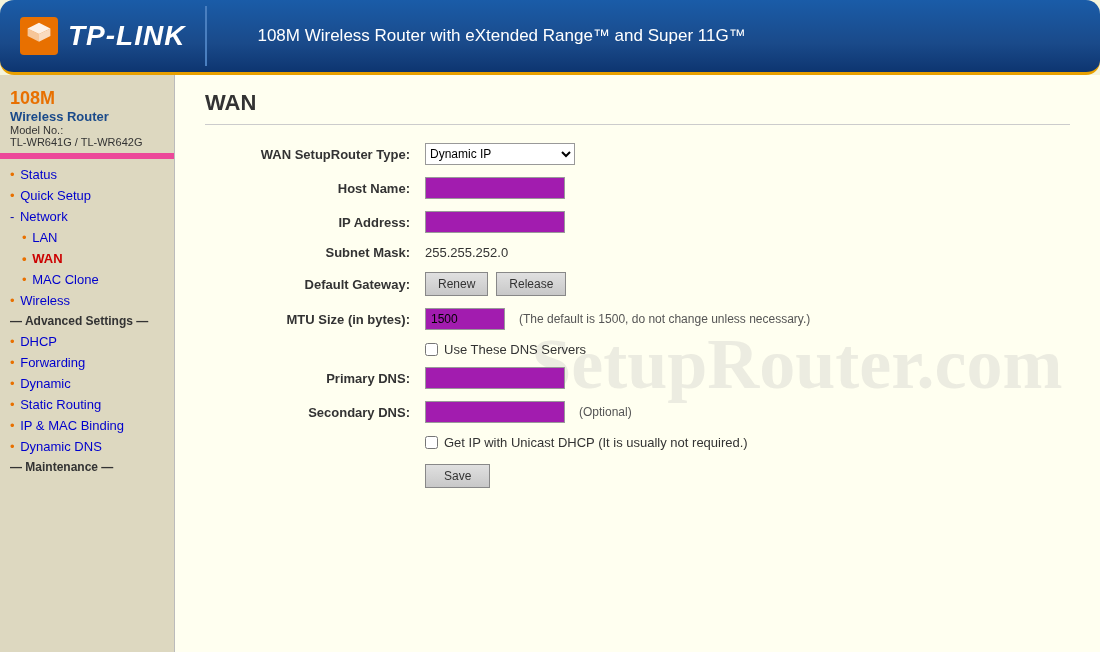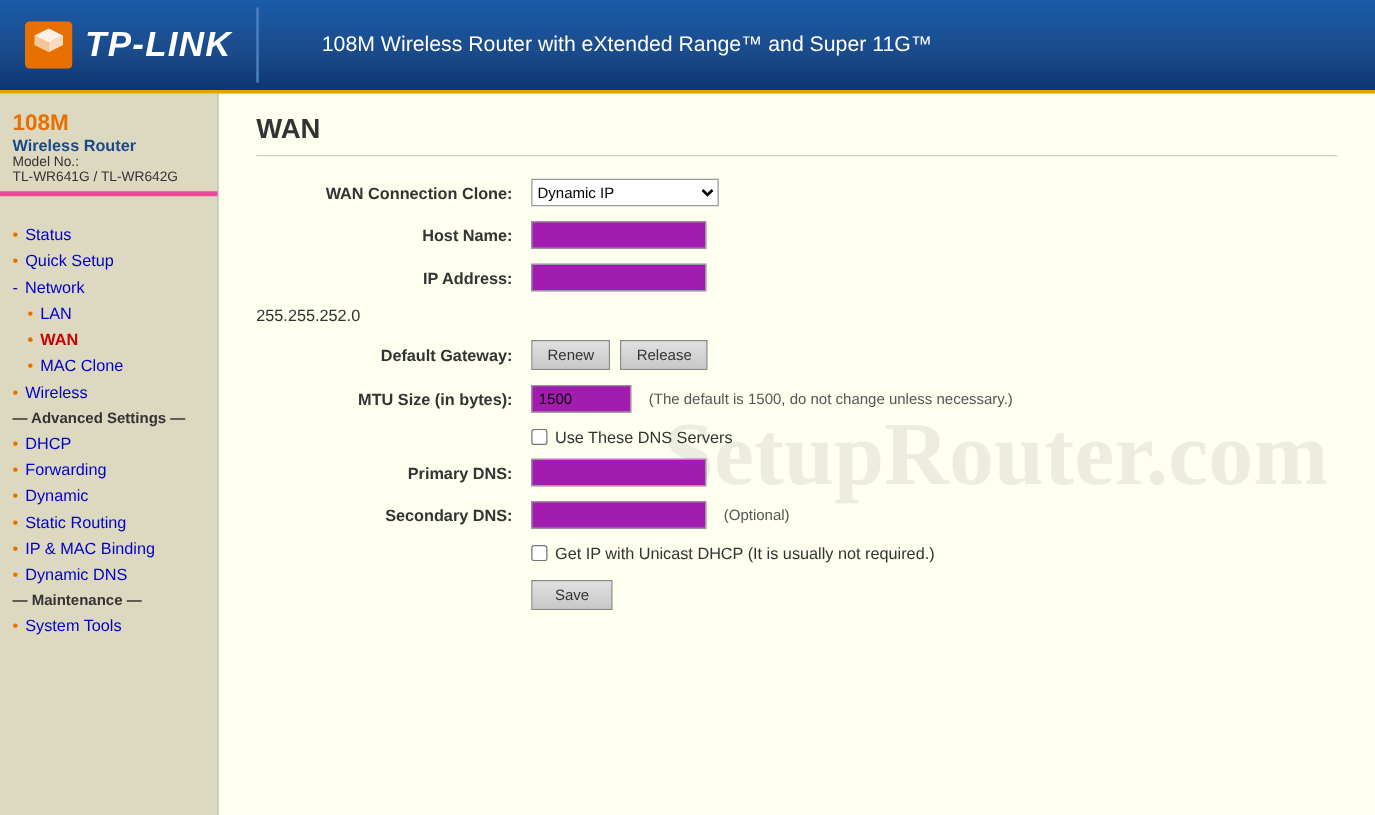--- a/index.html
+++ b/index.html
@@ -6,20 +6,21 @@
     body { font-family: Arial, sans-serif; font-size: 13px; background: #f5f5dc; width: 1100px; height: 652px; overflow: hidden; }
 
     
     .header {
       background: linear-gradient(180deg, #1a5ca8 0%, #1a4a8a 60%, #0d3570 100%);
       height: 75px;
       display: flex;
       align-items: center;
       padding: 0 20px;
       border-bottom: 3px solid #e8a000;
+      border-radius: 14px;
     }
     .logo-area {
       display: flex;
       align-items: center;
       gap: 10px;
     }
     .logo-icon {
       width: 38px;
       height: 38px;
     }
@@ -52,22 +53,22 @@
     
     .sidebar {
       width: 175px;
       background: #ddd8c0;
       border-right: 1px solid #bbb;
       padding: 5px 0;
       flex-shrink: 0;
     }
     .sidebar-brand {
       padding: 8px 20px 5px 10px;
-      border-bottom: 4px solid #ec4899;
-      margin-bottom: 20px;
+      border-bottom: 6px solid #ec4899;
+      margin-bottom: 5px;
     }
     .brand-108m {
       color: #e87000;
       font-size: 18px;
       font-weight: bold;
     }
     .brand-model {
       color: #1a4a8a;
       font-size: 13px;
       font-weight: bold;
@@ -305,33 +306,29 @@
     </a>
     <a class="sidebar-item link">
       <span class="bullet">•</span>
       <span>IP &amp; MAC Binding</span>
     </a>
     <a class="sidebar-item link">
       <span class="bullet">•</span>
       <span>Dynamic DNS</span>
     </a>
     <div class="sidebar-item section-header">— Maintenance —</div>
-    <a class="sidebar-item link">
-      <span class="bullet">•</span>
-      <span>System Tools</span>
-    </a>
   </div>
 
   <div class="main-content">
     <div class="watermark">SetupRouter.com</div>
     <div class="content-wrapper">
       <div class="page-title">WAN</div>
 
       <div class="form-row">
-        <div class="form-label">WAN Connection Clone:</div>
+        <div class="form-label">WAN SetupRouter Type:</div>
         <div class="form-control">
           <select class="select-input">
             <option>Dynamic IP</option>
             <option>Static IP</option>
             <option>PPPoE</option>
           </select>
         </div>
       </div>
 
       <div class="form-row">
@@ -342,20 +339,21 @@
       </div>
 
       <div class="form-row">
         <div class="form-label">IP Address:</div>
         <div class="form-control">
           <input type="text" class="text-input medium" value="" style="">
         </div>
       </div>
 
       <div class="form-row">
+        <div class="form-label">Subnet Mask:</div>
         <div class="form-control">
           <span class="static-text">255.255.252.0</span>
         </div>
       </div>
 
       <div class="form-row">
         <div class="form-label">Default Gateway:</div>
         <div class="form-control">
           <button class="btn">Renew</button>
           <button class="btn release">Release</button>

